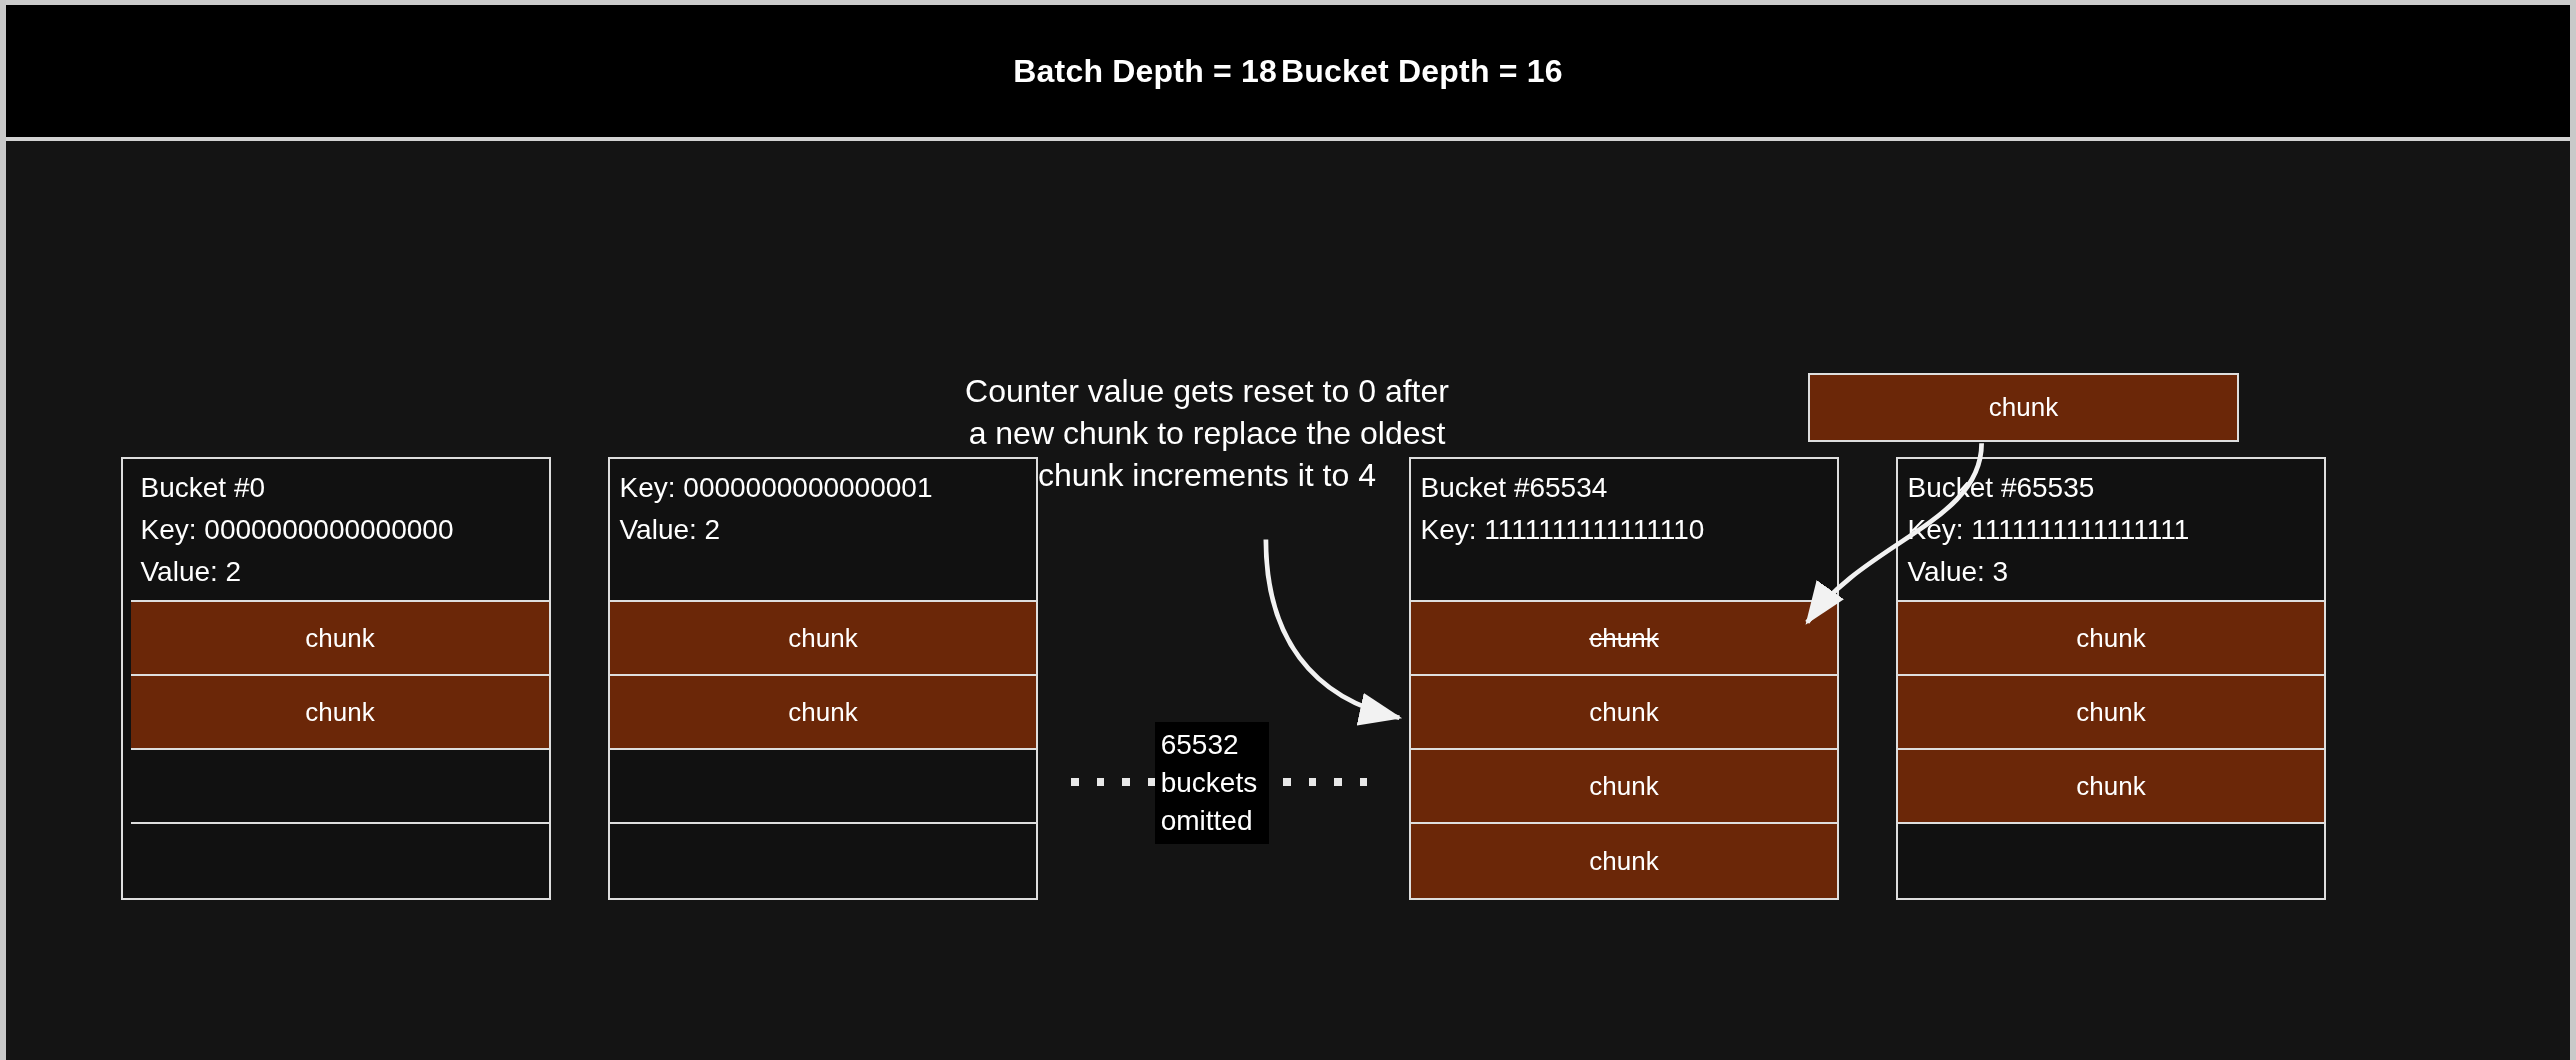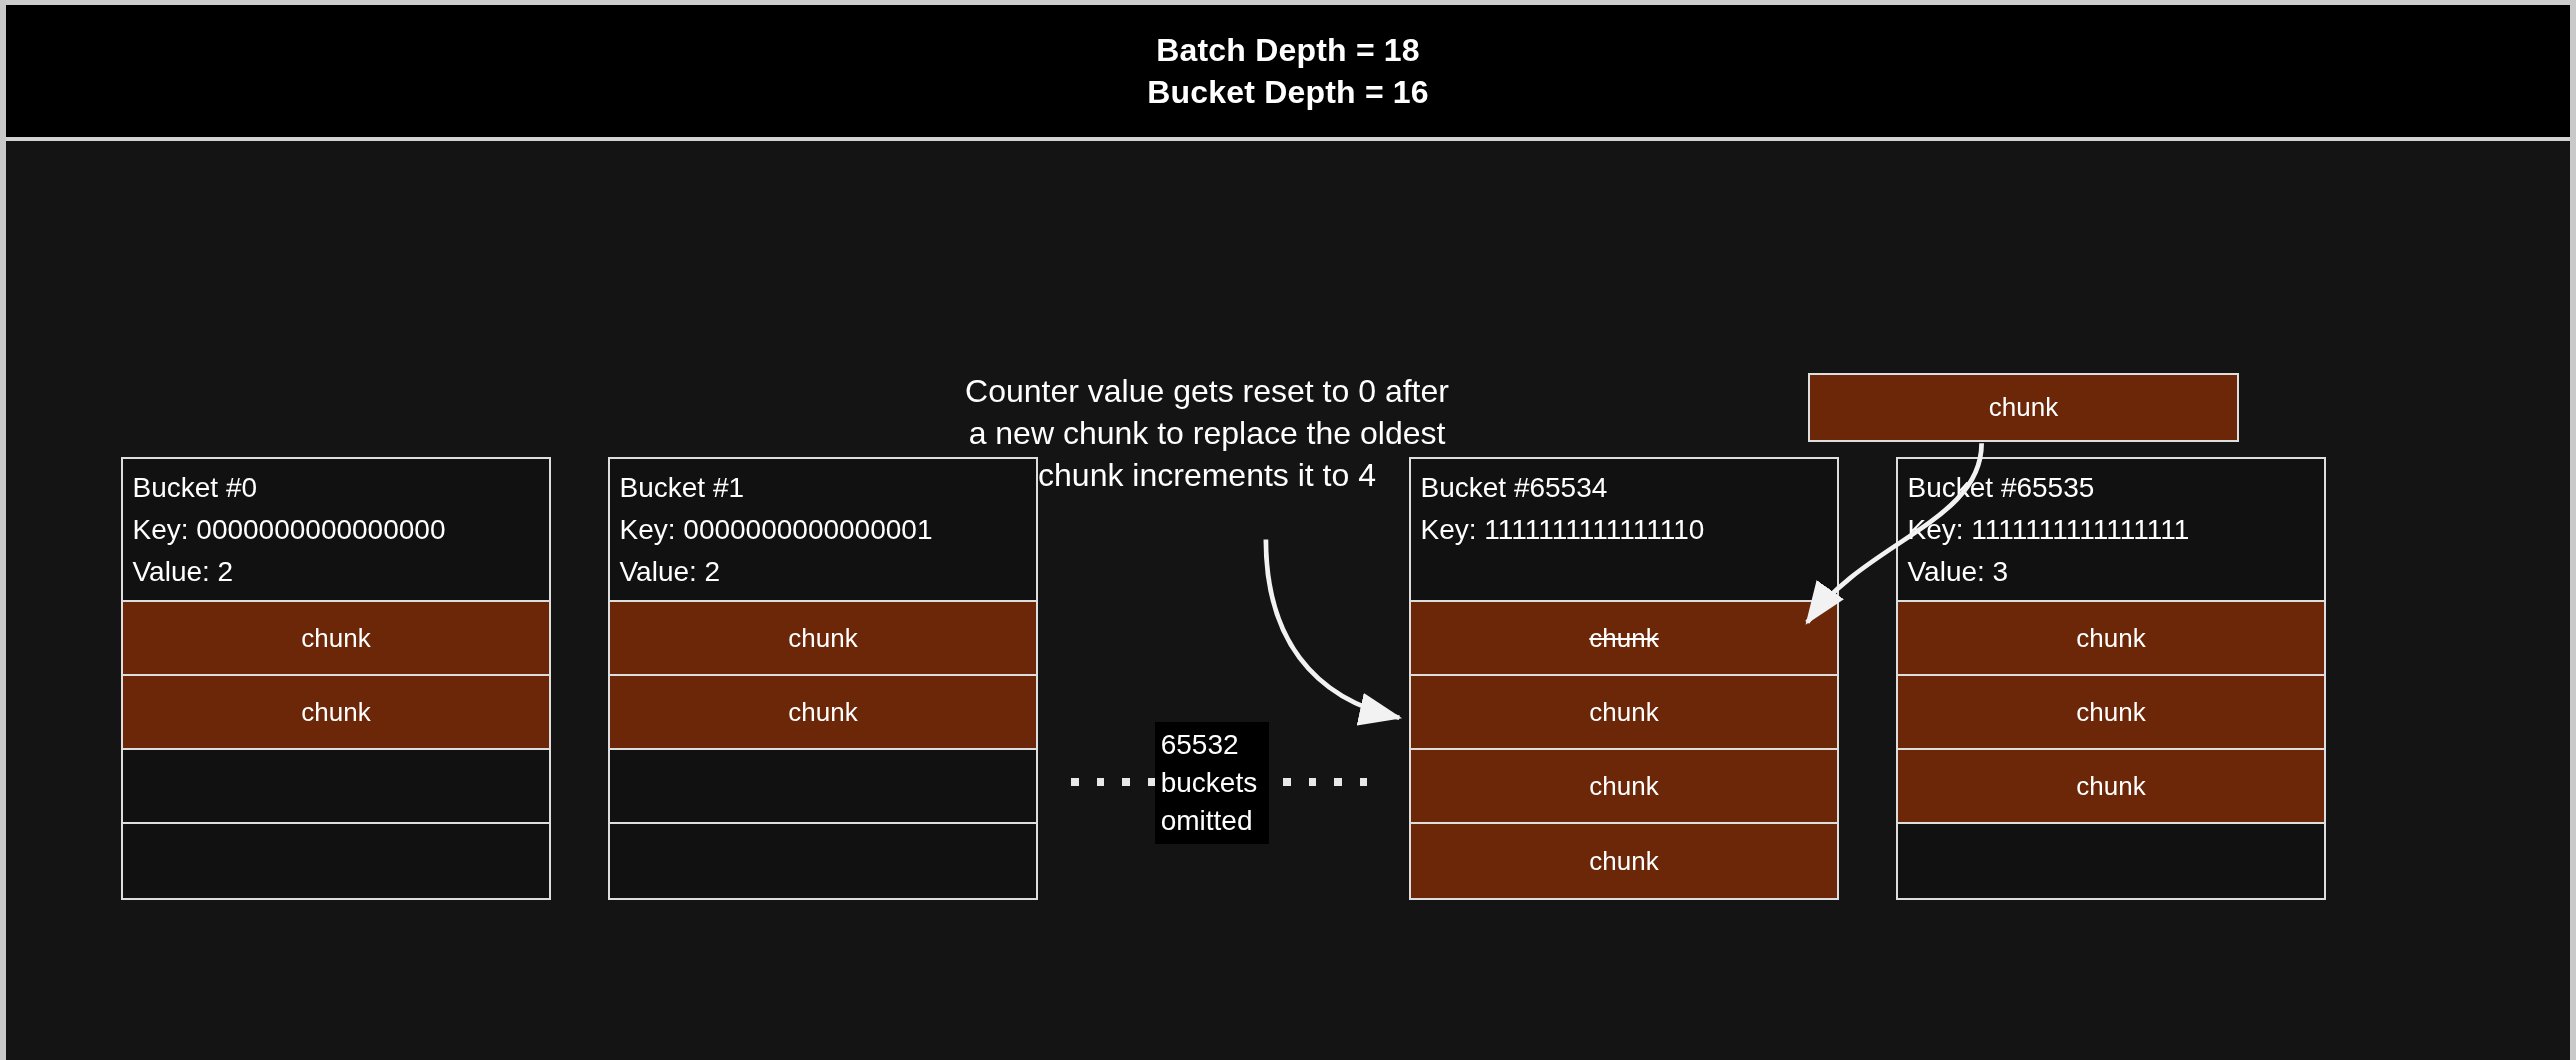--- a/index.html
+++ b/index.html
@@ -22,21 +22,21 @@
   #header {
     position: absolute;
     left: 0; top: 0;
     width: 100%;
     height: 141px;
     background: #000000;
     border-top: 5.7px solid #cccccc;
     border-bottom: 4.8px solid #d2d2d2;
     box-sizing: border-box;
     display: flex;
-    flex-direction: column;
+    flex-direction: row;
     align-items: center;
     justify-content: center;
     gap: 4px;
   }
   .hdr-line {
     color: #ffffff;
     font-weight: bold;
     font-size: 32px;
     letter-spacing: 0.2px;
     line-height: 1.2;
@@ -181,21 +181,21 @@
       <div>buckets</div>
       <div>omitted</div>
     </div>
     <div id="dots-right" class="dots">
       <span></span>
       <span></span>
       <span></span>
       <span></span>
     </div>
 
-    <div class="bucket" style="left:115px; top:316px;">
+    <div class="bucket" style="left:115px; top:316px;padding-left:8px;">
       <div class="bucket-header">
         <div>Bucket #0</div>
         <div>Key: 0000000000000000</div>
         <div>Value: 2</div>
       </div>
       <div class="slot filled">
           <span>chunk</span>
         </div>
       <div class="slot filled">
           <span>chunk</span>
@@ -203,21 +203,20 @@
       <div class="slot">
           <span></span>
         </div>
       <div class="slot">
           <span></span>
         </div>
     </div>
 
     <div class="bucket" style="left:602px; top:316px;">
       <div class="bucket-header">
-        <div>Bucket #1</div>
         <div>Key: 0000000000000001</div>
         <div>Value: 2</div>
       </div>
       <div class="slot filled">
           <span>chunk</span>
         </div>
       <div class="slot filled">
           <span>chunk</span>
         </div>
       <div class="slot">

